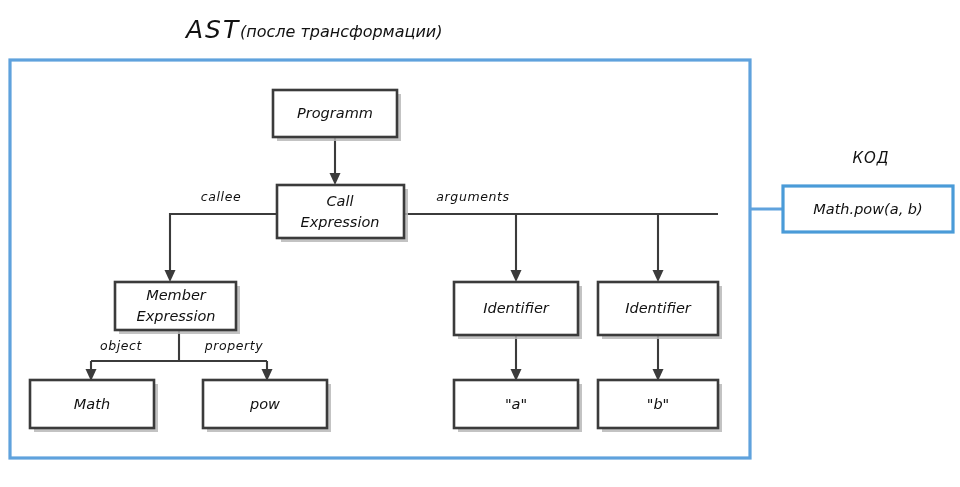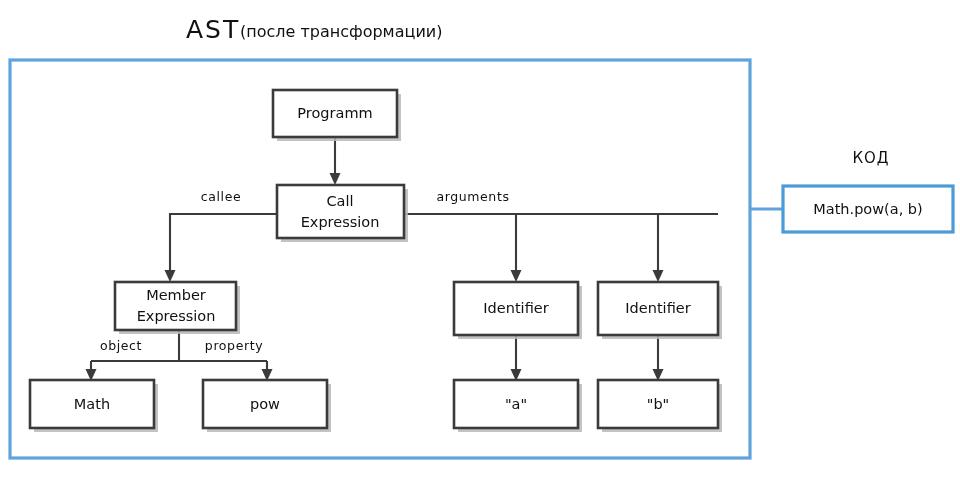--- a/index.html
+++ b/index.html
@@ -11,20 +11,21 @@
     width: 960px;
     height: 487px;
     font-family: "DejaVu Sans", sans-serif;
     overflow: hidden;
     position: relative;
   }
   #stage {
     position: relative;
     width: 960px;
     height: 487px;
+    font-style: italic;
   }
   svg#diagram {
     position: absolute;
     left: 0;
     top: 0;
     width: 960px;
     height: 487px;
   }
   .title-main {
     font-family: "DejaVu Sans", sans-serif;

